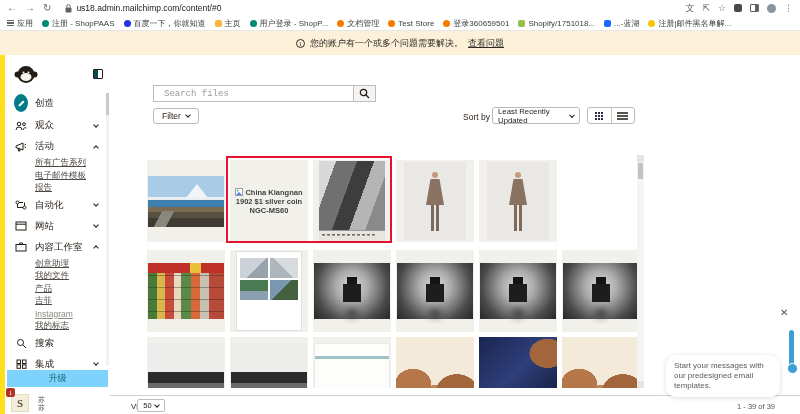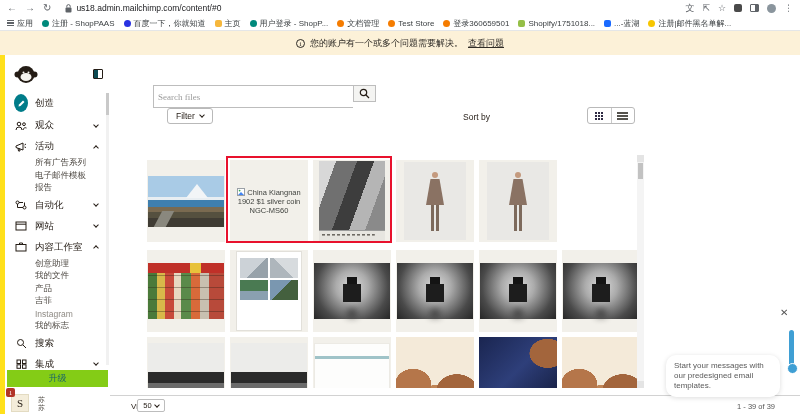--- a/index.html
+++ b/index.html
@@ -42,46 +42,46 @@
   .collapse-ic::after { content:""; position:absolute; left:0; top:0; bottom:0; width:4px; background:#0b4a52; }
   .sb-scroll { position:absolute; right:1px; top:38px; width:3px; height:272px; background:#f1f1f1; }
   .sb-scroll::before { content:""; position:absolute; top:0; left:0; width:3px; height:22px; background:#c9c9c9; }
   .nav { position:absolute; top:36px; left:0; right:6px; }
   .nv { display:flex; align-items:center; height:21px; padding-left:9px; gap:7px; font-size:9.5px; color:#241c15; }
   .nv.first { height:24px; }
   .nv .ic { width:14px; display:flex; justify-content:center; flex:none; }
   .create-circle { width:18px; height:18px; border-radius:50%; background:#007c89; display:flex; align-items:center; justify-content:center; }
   .chev { width:4px; height:4px; border-right:1.2px solid #241c15; border-bottom:1.2px solid #241c15; transform:rotate(45deg); margin-left:auto; margin-right:6px; margin-top:-2px; }
   .chev.up { transform:rotate(-135deg); margin-top:2px; }
-  .sub { height:12.5px; padding-left:30px; font-size:8.5px; color:#4f4a44; display:flex; align-items:center; }
+  .sub { height:12.5px; padding-left:30px; font-size:8.5px; color:#4f4a44; display:flex; align-items:center;text-decoration:underline; }
   .sub.dim { color:#8e8a84; }
-  .upgrade { position:absolute; left:2px; right:2px; top:315px; height:17px; background:#84cc16; color:#17616d; font-size:9px; display:flex; align-items:center; justify-content:center; cursor:pointer; }
+  .upgrade { position:absolute; left:2px; right:2px; top:315px; height:17px; background:#7dd3fc; color:#17616d; font-size:9px; display:flex; align-items:center; justify-content:center; cursor:pointer; }
   .user { position:absolute; left:6px; top:339px; display:flex; gap:9px; }
   .avatar { width:18px; height:18px; background:#f4edda; border:1px solid #e3dbc2; font-family:"Liberation Serif",serif; font-size:11px; color:#241c15; display:flex; align-items:center; justify-content:center; position:relative; }
   .badge { position:absolute; top:-7px; left:-6px; min-width:9px; height:9px; background:#b23427; color:#fff; font-size:6.5px; line-height:9px; text-align:center; border-radius:2px; padding:0 1px; }
   .uname { font-size:7px; line-height:8px; color:#514c45; padding-top:2px; }
 
   
   .content { position:absolute; left:110px; top:0; right:0; bottom:0; }
   .search-row { position:absolute; top:30px; left:43px; display:flex; }
-  .search-input { width:200px; height:23px; border:1px solid #bdbdbd; border-right:none; font-size:9px; padding:0 4px; color:#241c15; outline:none; font-family:Liberation Serif, serif; }
+  .search-input { width:200px; height:17px; border:1px solid #bdbdbd; border-right:none; font-size:9px; padding:0 10px; color:#241c15; outline:none; font-family:Liberation Mono, monospace; }
   .search-input::placeholder { color:#9a9a9a; }
   .search-btn { width:23px; height:17px; border:1px solid #bdbdbd; background:#f4f4f2; display:flex; align-items:center; justify-content:center; }
-  .filter-btn { position:absolute; top:53px; left:43px; height:16px; padding:0 8px; border:1px solid #b9b9b9; border-radius:3px; display:flex; align-items:center; gap:5px; font-size:8.5px; color:#241c15; background:#fff;margin-left:14px; }
+  .filter-btn { position:absolute; top:53px; left:43px; height:16px; padding:0 8px; border:1px solid #b9b9b9; border-radius:3px; display:flex; align-items:center; gap:5px; font-size:8.5px; color:#241c15; background:#fff; }
   .mini-chev { width:4px; height:4px; border-right:1.1px solid #241c15; border-bottom:1.1px solid #241c15; transform:rotate(45deg); margin-top:-2px; }
   .sort-label { position:absolute; top:57px; left:353px; font-size:8.5px; color:#241c15; }
   .sort-dd { position:absolute; top:52px; left:382px; width:88px; height:17px; border:1px solid #b9b9b9; border-radius:3px; background:#fff; display:flex; align-items:center; justify-content:space-between; padding:0 5px; font-size:7.8px; color:#241c15; }
   .toggles { position:absolute; top:52px; left:477px; width:48px; height:17px; border:1px solid #b9b9b9; border-radius:3px; background:#fff; display:flex; }
   .tg { flex:1; display:flex; align-items:center; justify-content:center; }
   .tg + .tg { border-left:1px solid #c9c9c9; }
   .dots { width:2px; height:2px; background:#2f2b44; box-shadow:3px 0 #2f2b44,6px 0 #2f2b44,0 3px #2f2b44,3px 3px #2f2b44,6px 3px #2f2b44,0 6px #2f2b44,3px 6px #2f2b44,6px 6px #2f2b44; margin-right:6px; margin-bottom:6px; }
   .bars { width:11px; height:8px; background:repeating-linear-gradient(180deg,#55534e 0 1.6px,transparent 1.6px 3.1px); }
 
   
-  .grid { position:absolute; left:37px; top:100px; width:490px; height:233px; overflow:hidden; }
+  .grid { position:absolute; left:37px; top:100px; width:490px; height:233px; overflow:hidden;font-weight:bold; }
   .grow { position:absolute; display:flex; gap:5px; left:0; }
   .r1 { top:5px; } .r2 { top:95px; } .r3 { top:182px; }
   .cell { width:78px; height:82px; background:#f2f0ea; display:flex; align-items:center; justify-content:center; overflow:hidden; position:relative; }
   .redbox { position:absolute; left:79px; top:1px; width:166px; height:87px; border:2px solid #e8112d; pointer-events:none; }
   .bk-txt { font-size:7.5px; line-height:9px; color:#40433f; text-align:center; padding:0 3px; }
   .bk-txt svg { vertical-align:-1px; margin-right:2px; }
 
   .th-landscape { width:76px; height:51px; background:
     linear-gradient(180deg,#a9cbe6 0 42%, #e8eef2 42% 47%, #3f7fae 47% 60%, #7a6a50 60% 70%, #55503f 70% 82%, #3f3b33 82% 100%); position:relative; }
   .th-landscape::before { content:""; position:absolute; left:38px; top:8px; width:0; height:0; border-left:11px solid transparent; border-right:11px solid transparent; border-bottom:14px solid #f2f5f7; }
@@ -349,20 +349,24 @@
               <circle cx="4.5" cy="4.5" r="3.2" fill="none" stroke="#241c15" stroke-width="1.2"></circle>
               <path d="M7 7 L10 10" stroke="#241c15" stroke-width="1.2"></path>
             </svg>
         </span>
       </div>
       <div class="filter-btn">
         <span>Filter</span>
         <span class="mini-chev"></span>
       </div>
       <span class="sort-label">Sort by</span>
+      <div class="sort-dd">
+        <span>Least Recently Updated</span>
+        <span class="mini-chev"></span>
+      </div>
       <div class="toggles">
         <span class="tg">
             <span class="dots"></span>
           </span>
         <span class="tg">
             <span class="bars"></span>
           </span>
       </div>
 
       <div class="grid">

